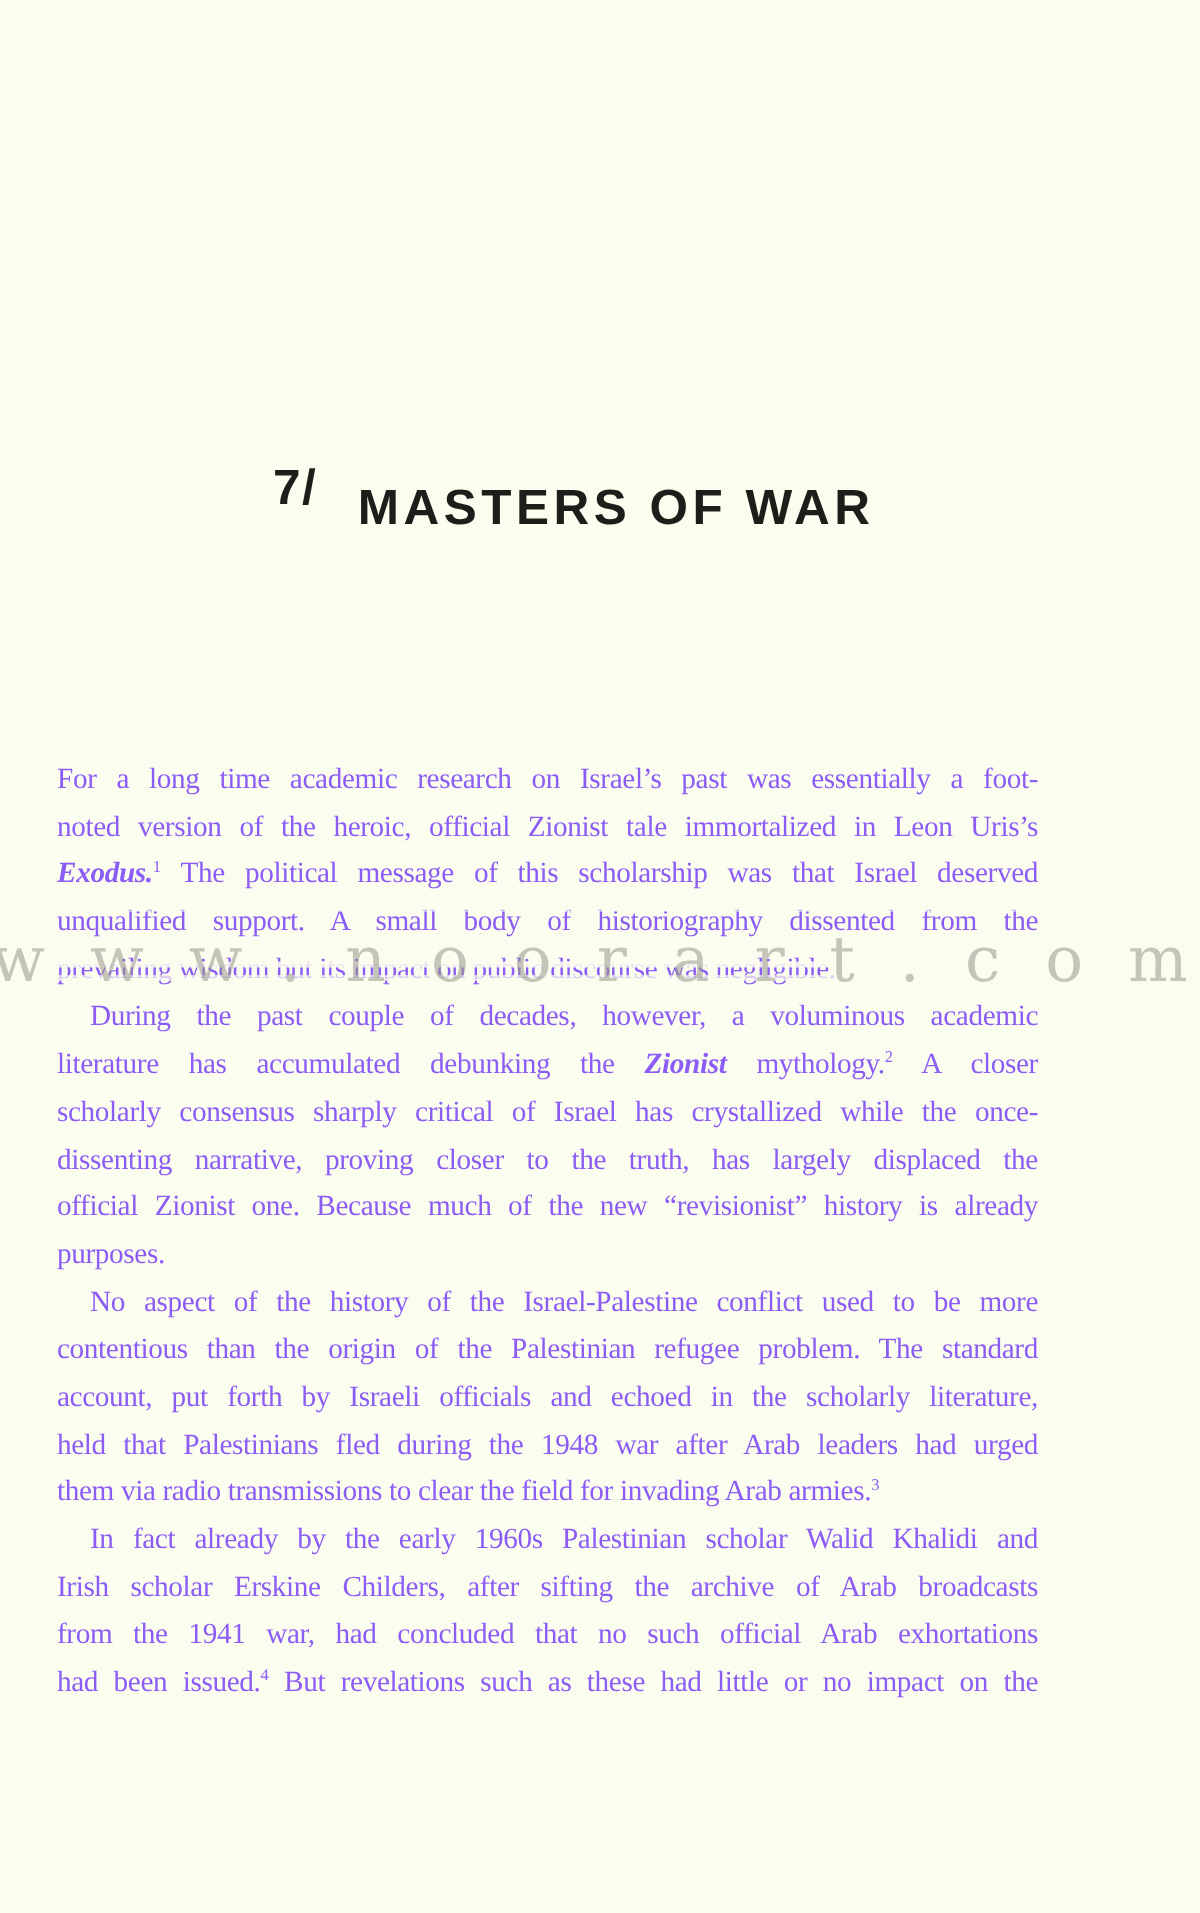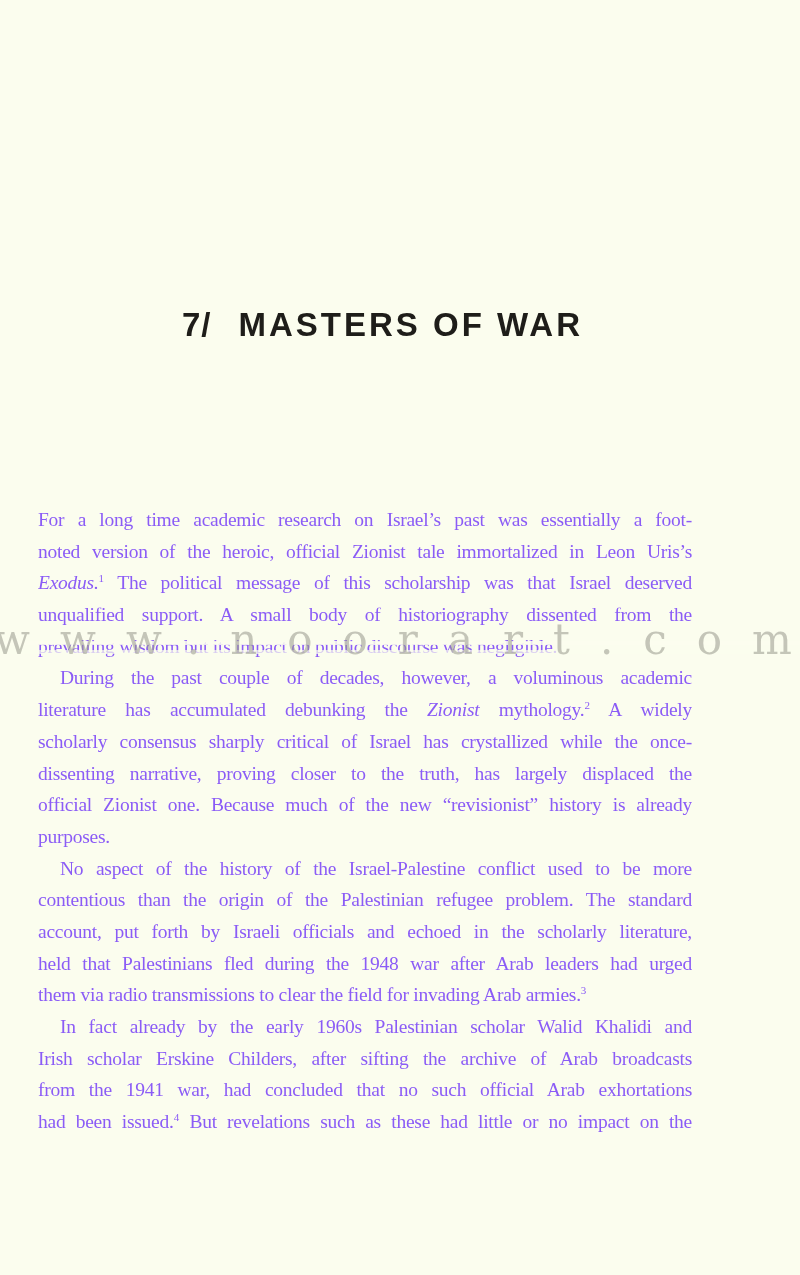--- a/index.html
+++ b/index.html
@@ -18,41 +18,41 @@
     position: absolute;
     left: 182px; top: 305px;
     display: flex;
     font-family: "Liberation Sans", sans-serif;
     font-weight: bold;
     font-size: 33px;
     line-height: 40px;
     color: #1e1d19;
   }
   .chapter-number { letter-spacing: 1px; margin-right: 27px; }
-  .chapter-title  { letter-spacing: 3px; }
+  .chapter-title  { letter-spacing: 3px; margin-top: 13px; }
   .text-block {
     position: absolute;
     left: 38px; top: 504px;
     width: 654px;
     font-size: 19.5px;
     line-height: 31.7px;
     letter-spacing: -0.25px;
     color: #8b5cf6;
     z-index: 1;
   }
   .line {
     height: 31.7px;
     overflow: hidden;
   }
   .line.justify {
     text-align: justify;
     text-align-last: justify;
   }
   .line.indent { text-indent: 22px; }
-  .line i { font-style: italic; }
+  .line i { font-style: italic; font-weight: bold; }
   .line sup {
     font-size: 11px;
     line-height: 0;
     vertical-align: 7px;
     letter-spacing: 0;
   }
   .watermark {
     position: absolute;
     left: -6px; top: 619px;
     width: 812px;
@@ -86,21 +86,21 @@
     <span class="chapter-title">MASTERS OF WAR</span>
   </div>
 
   <div class="text-block" id="text-block">
       <div class="line justify"><span>For a long time academic research on Israel’s past was essentially a foot-</span></div>
       <div class="line justify"><span>noted version of the heroic, official Zionist tale immortalized in Leon Uris’s</span></div>
       <div class="line justify"><i>Exodus.</i><sup>1</sup><span> The political message of this scholarship was that Israel deserved</span></div>
       <div class="line justify"><span>unqualified support. A small body of historiography dissented from the</span></div>
       <div class="line"><span>prevailing wisdom but its impact on public discourse was negligible.</span></div>
       <div class="line justify indent"><span>During the past couple of decades, however, a voluminous academic</span></div>
-      <div class="line justify"><span>literature has accumulated debunking the </span><i>Zionist</i><span> mythology.</span><sup>2</sup><span> A widely</span></div>
+      <div class="line justify"><span>literature has accumulated debunking the </span><i>Zionist</i><span> mythology.</span><sup>2</sup><span> A closer</span></div>
       <div class="line justify"><span>scholarly consensus sharply critical of Israel has crystallized while the once-</span></div>
       <div class="line justify"><span>dissenting narrative, proving closer to the truth, has largely displaced the</span></div>
       <div class="line justify"><span>official Zionist one. Because much of the new “revisionist” history is already</span></div>
       <div class="line"><span>purposes.</span></div>
       <div class="line justify indent"><span>No aspect of the history of the Israel-Palestine conflict used to be more</span></div>
       <div class="line justify"><span>contentious than the origin of the Palestinian refugee problem. The standard</span></div>
       <div class="line justify"><span>account, put forth by Israeli officials and echoed in the scholarly literature,</span></div>
       <div class="line justify"><span>held that Palestinians fled during the 1948 war after Arab leaders had urged</span></div>
       <div class="line"><span>them via radio transmissions to clear the field for invading Arab armies.</span><sup>3</sup></div>
       <div class="line justify indent"><span>In fact already by the early 1960s Palestinian scholar Walid Khalidi and</span></div>

